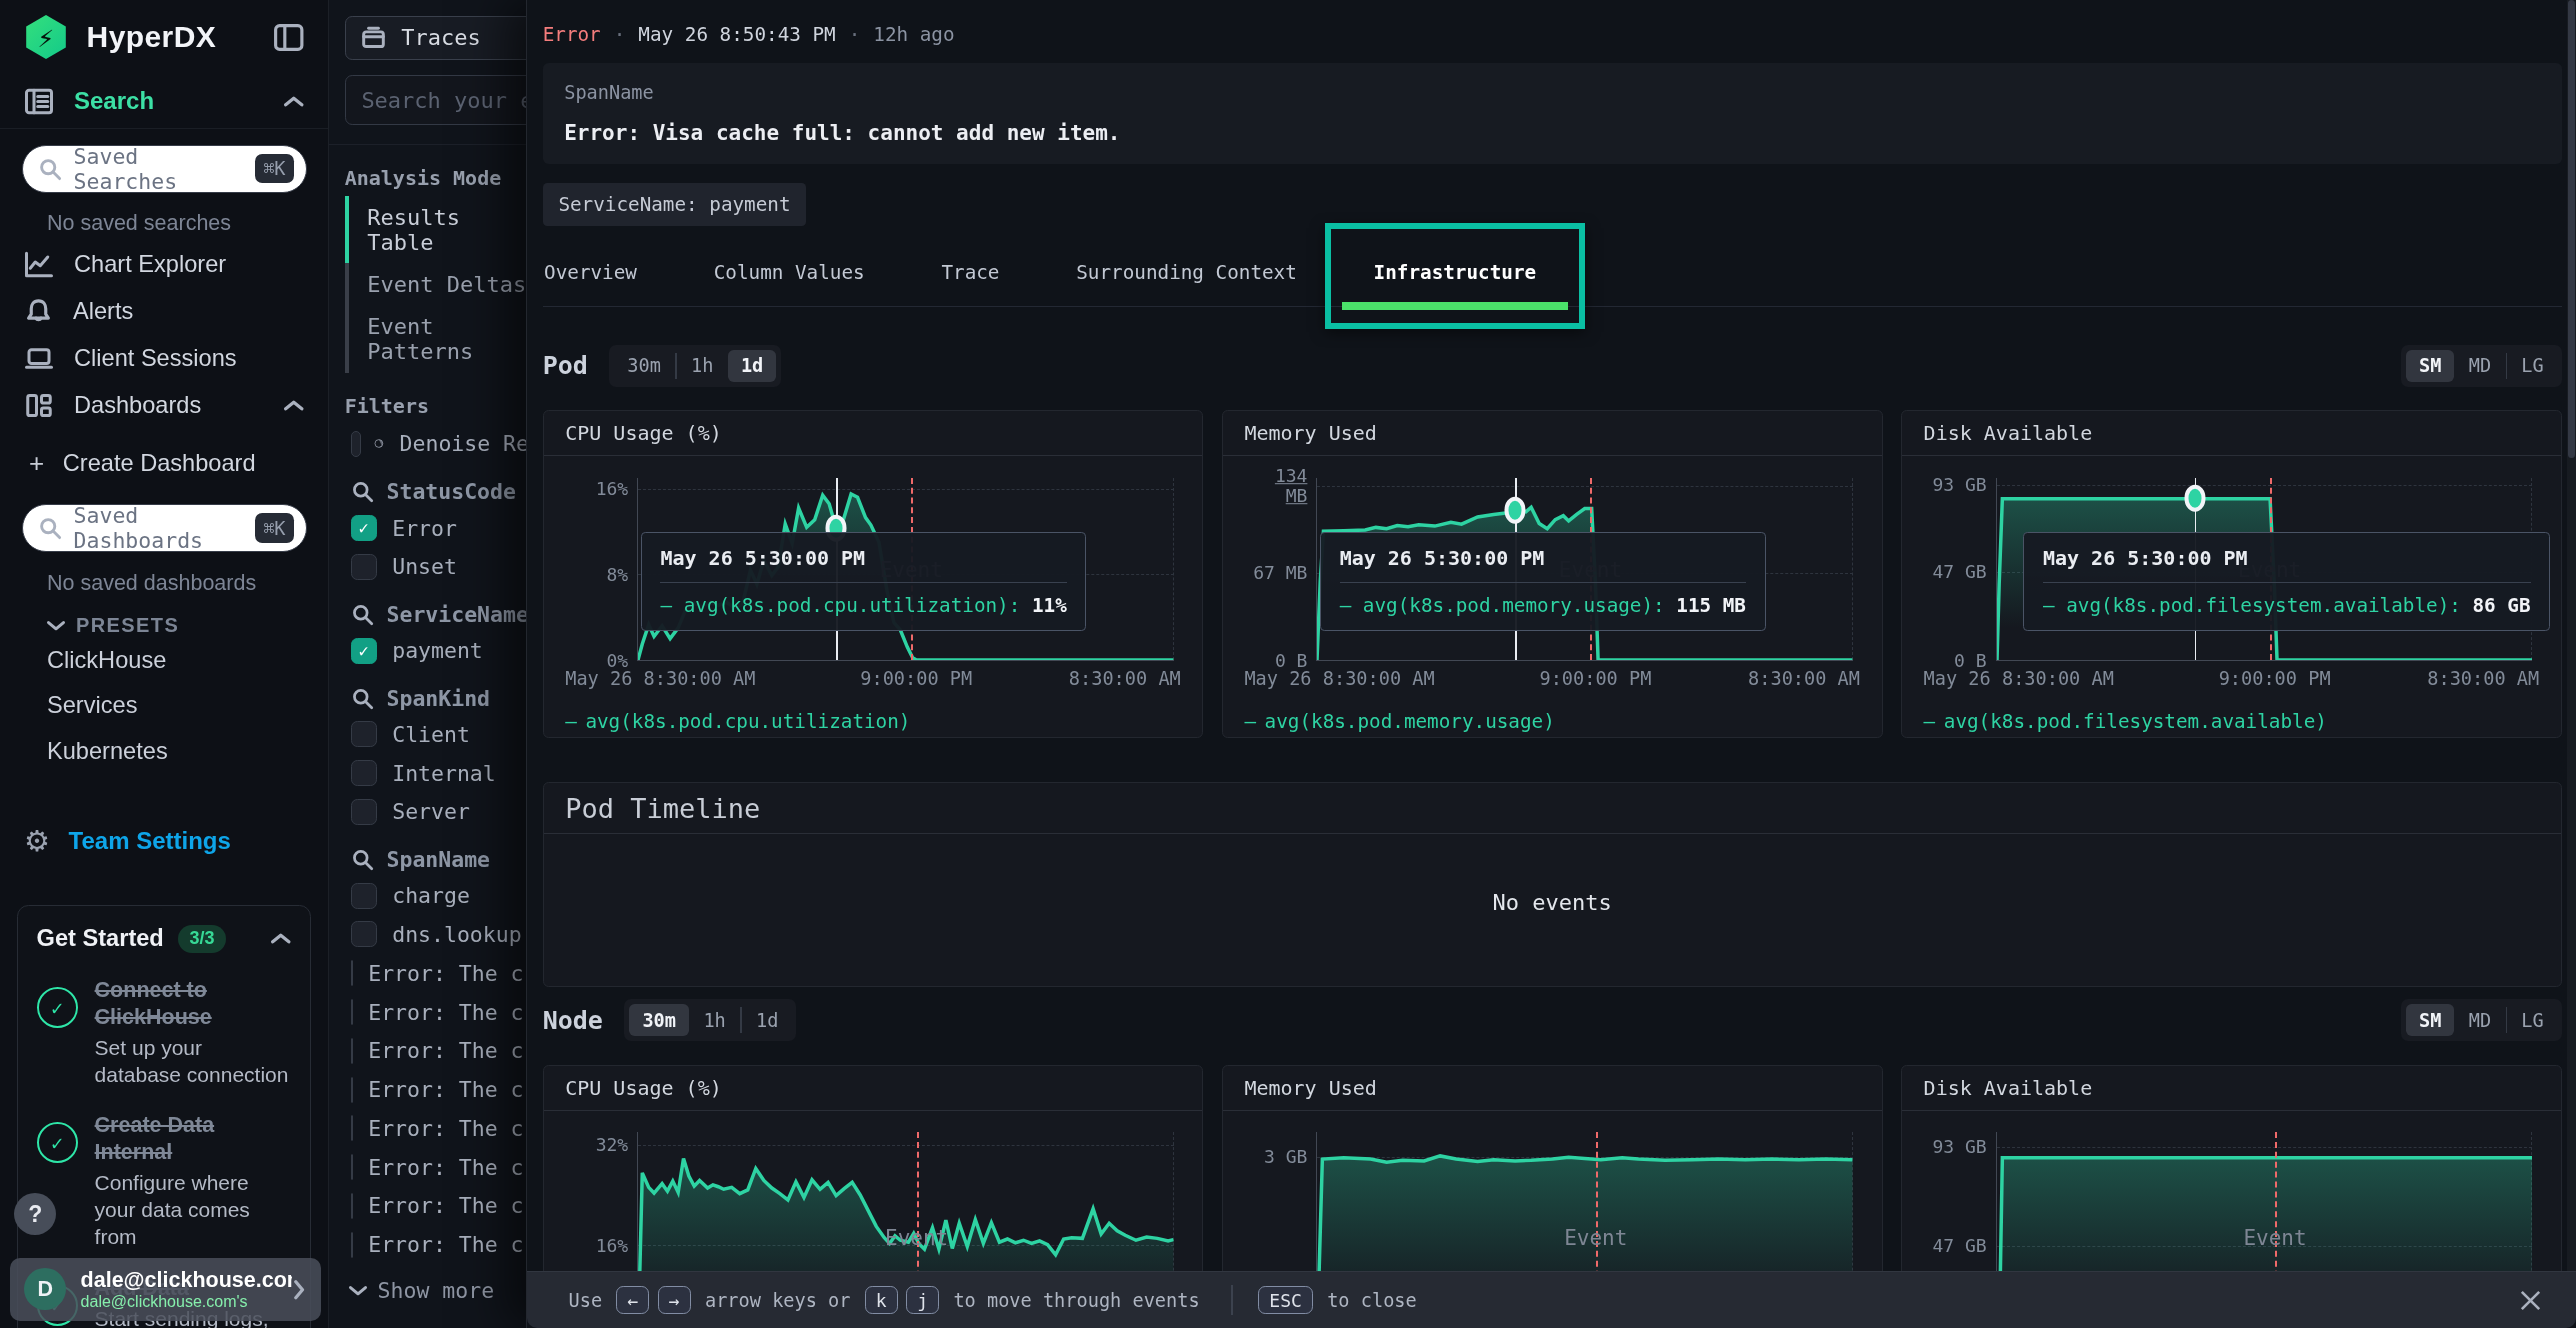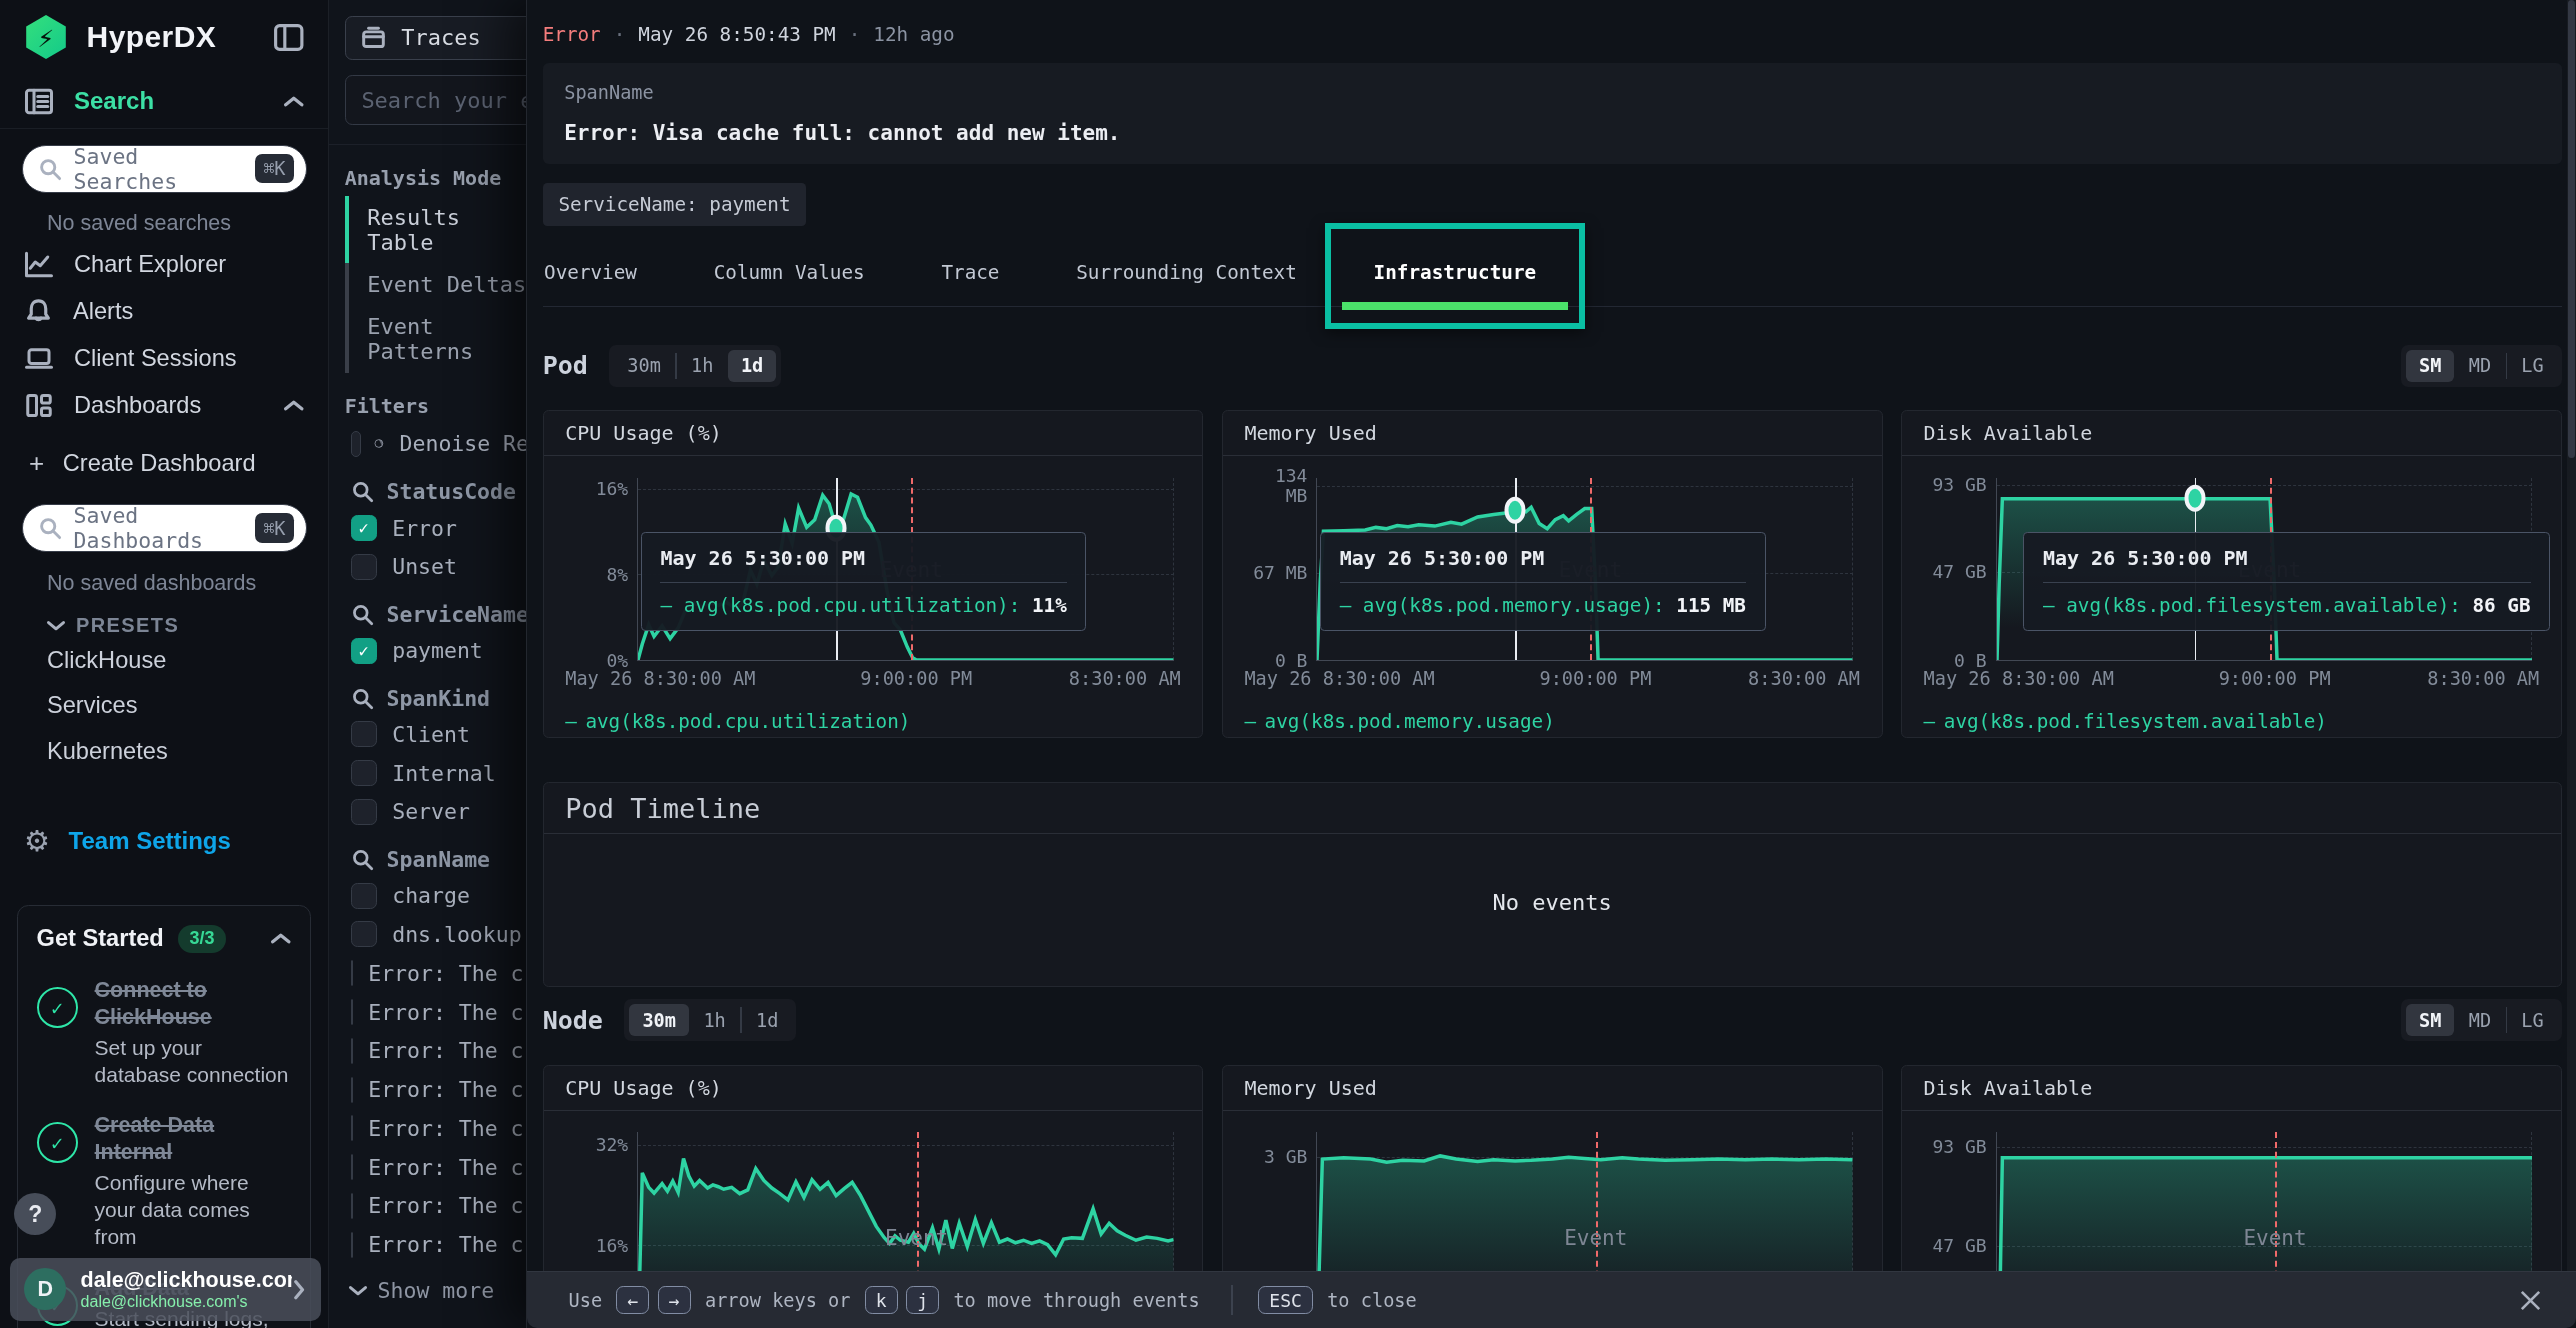--- a/index.html
+++ b/index.html
@@ -517,21 +517,21 @@
             <div class="legend">
               <span class="dash">—</span>
               <span>avg(k8s.pod.cpu.utilization)</span>
             </div>
           </div>
           <div class="card">
             <div class="card-head">
               <span class="card-title">Memory Used</span>
             </div>
             <div class="chart-wrap" style="height: 183px;">
-              <span class="ytick" style="top: 4.29%;">134 MB</span>
+              <span class="ytick" style="top: 4.29%; text-decoration: underline;">134 MB</span>
               <span class="ytick" style="top: 52.14%;">67 MB</span>
               <span class="ytick" style="top: 100%;">0 B</span>
               <div class="plot">
                 <div class="grid-h" style="top: 4.29%;"></div>
                 <div class="grid-h" style="top: 52.14%;"></div>
                 <div class="grid-v"></div>
                 <svg viewBox="0 0 1000 500" preserveAspectRatio="none">
                   <defs>
                     <linearGradient id="pod-memory-used-grad" x1="0" y1="0" x2="0" y2="1">
                       <stop offset="0" stop-color="#2ed3a3" stop-opacity="0.30"></stop>

